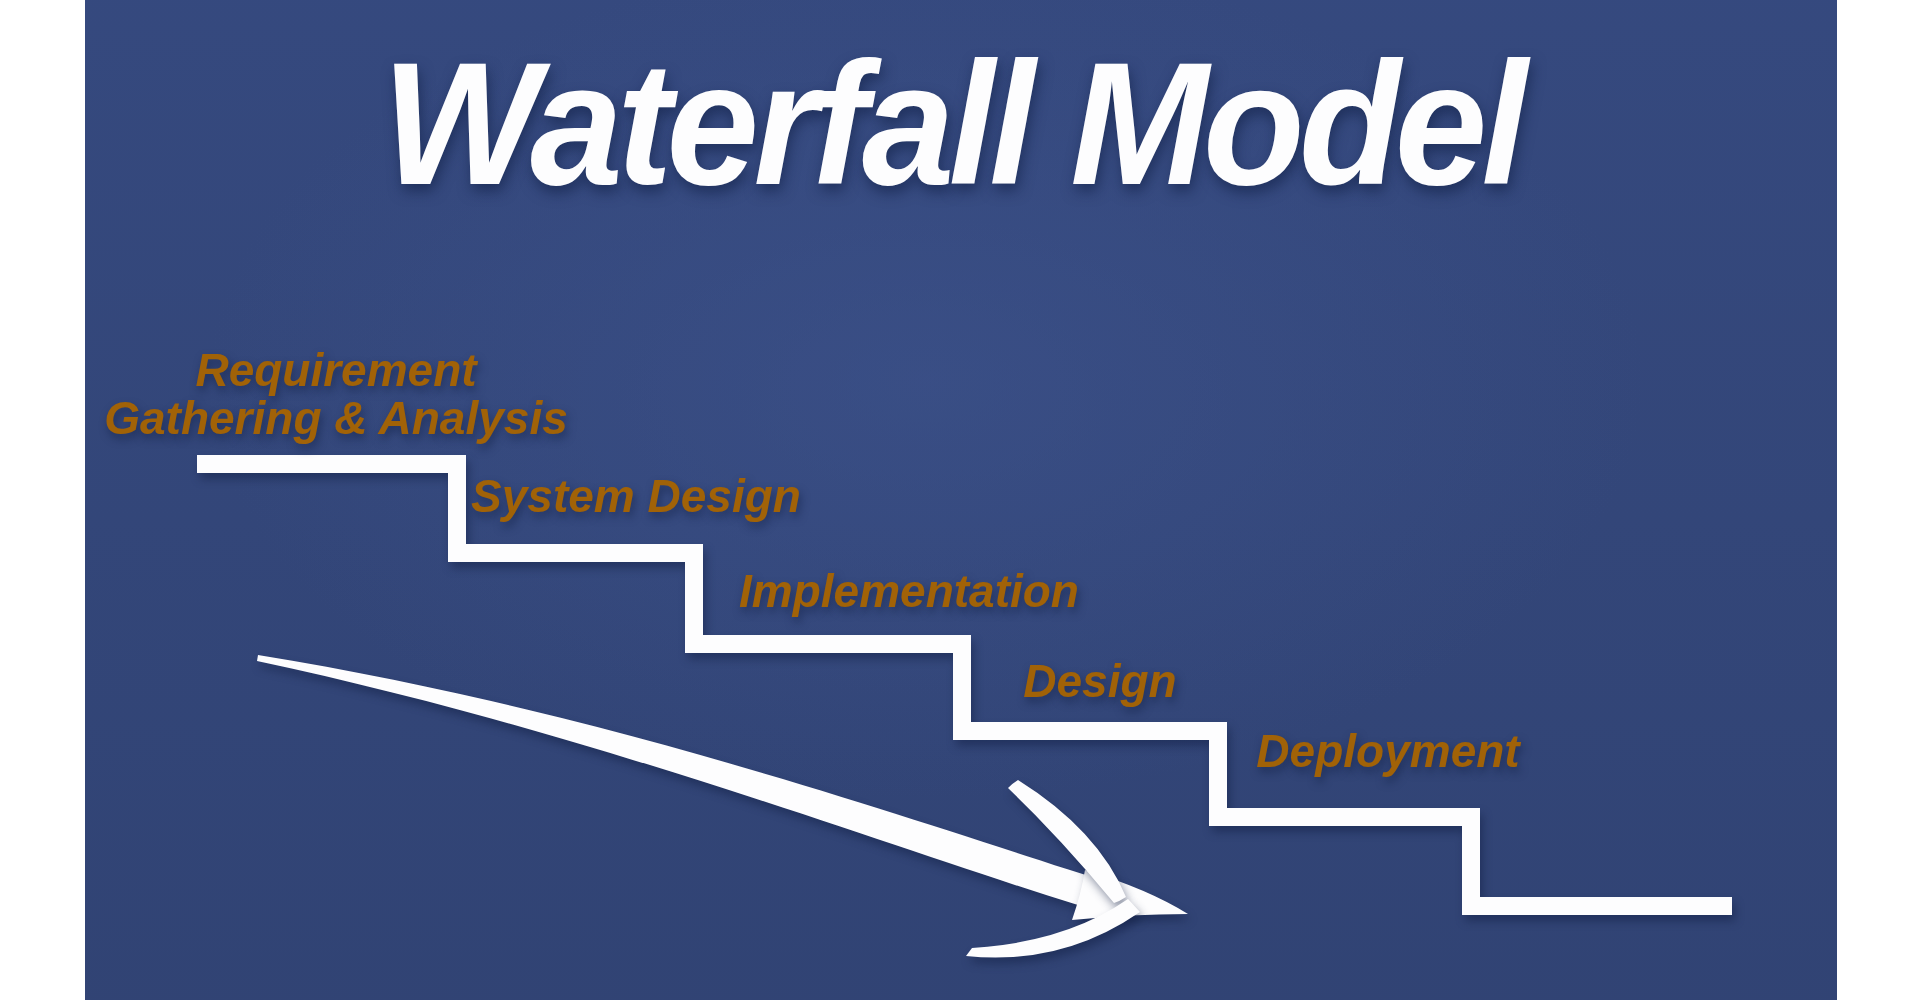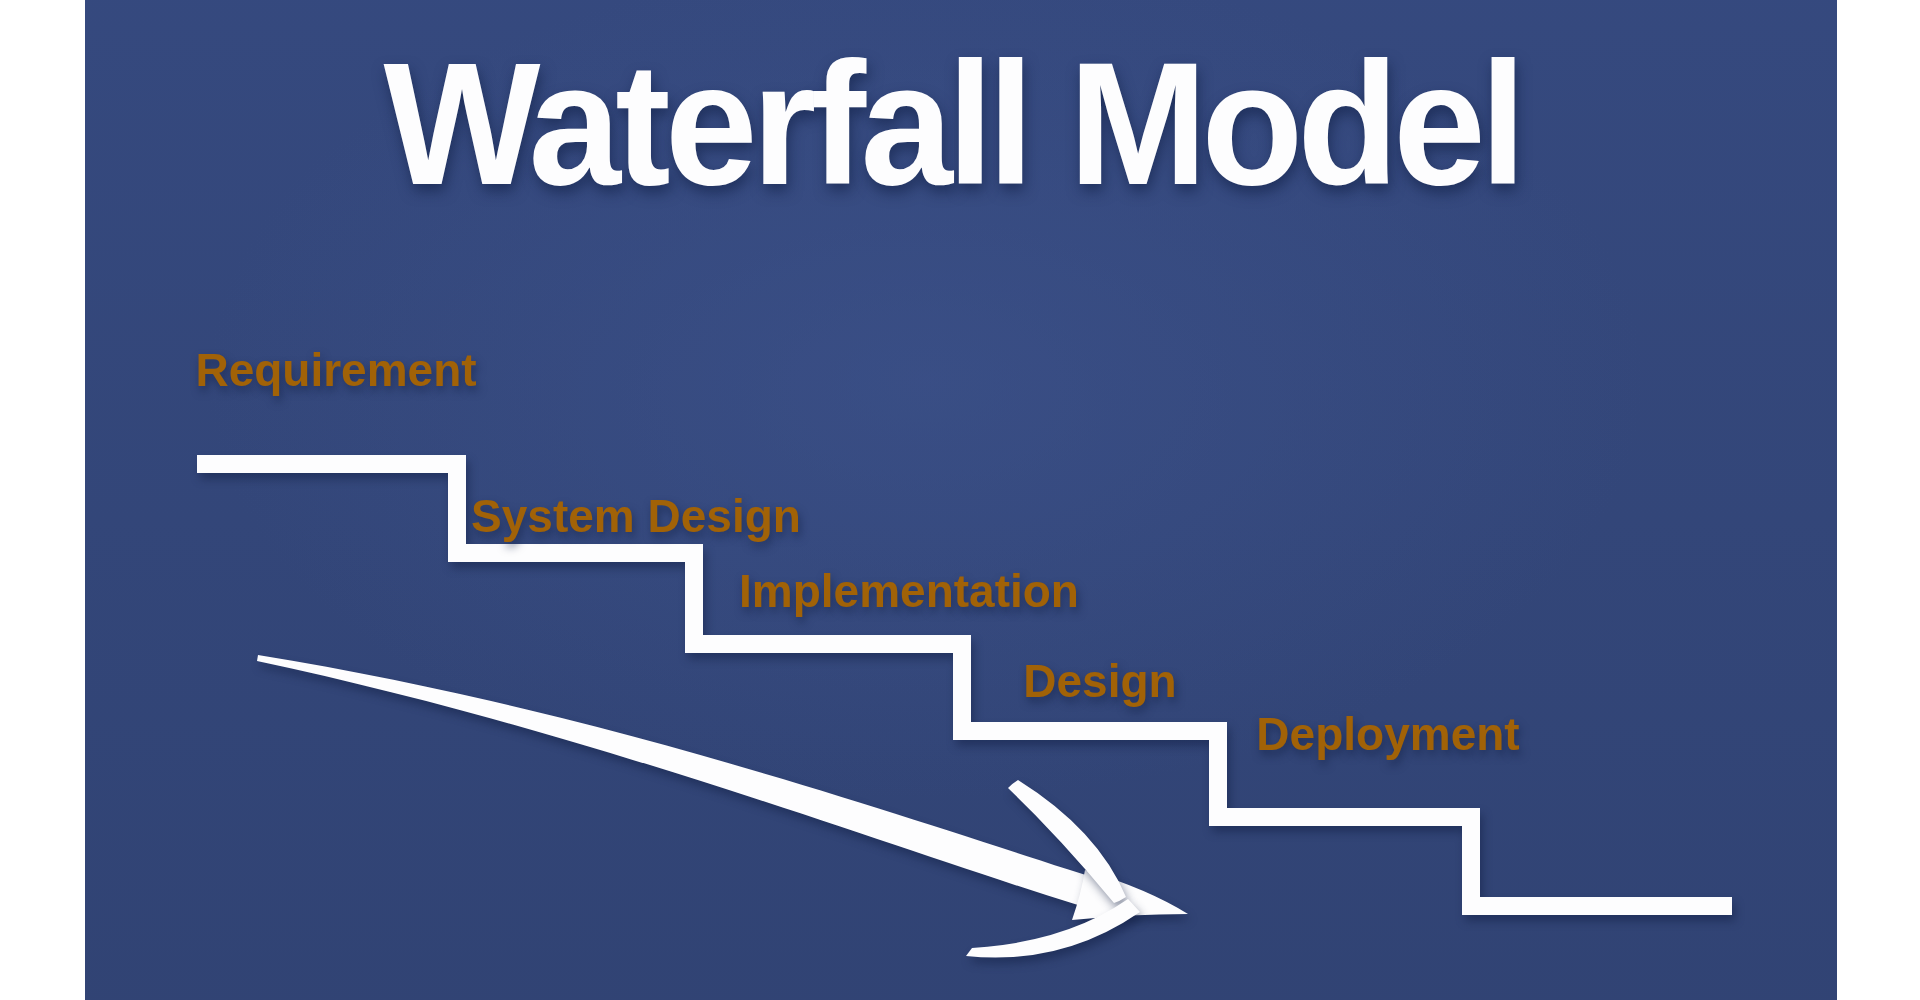--- a/index.html
+++ b/index.html
@@ -2,21 +2,21 @@
 <html><head>
 <meta charset="utf-8">
 <style>
   html, body {
     margin: 0; padding: 0;
     width: 1920px; height: 1000px;
     background: #ffffff;
     overflow: hidden;
     font-family: "Liberation Sans", sans-serif;
   }
-  .stage { position: absolute; inset: 0; width: 1808px; height: 1000px; }
+  .stage { position: absolute; inset: 0; width: 1808px; height: 1000px; font-style: italic; }
 
   .margin { position: absolute; top: 0; height: 1000px; background: #ffffff; }
   .margin-left  { left: 0; width: 85px; }
   .margin-right { left: 1837px; width: 83px; }
 
   .panel {
     position: absolute; left: 85px; top: 0; width: 1752px; height: 1000px;
     background:
       radial-gradient(ellipse 1200px 700px at 48% 38%, rgba(62,84,142,0.55) 0%, rgba(62,84,142,0) 60%),
       linear-gradient(180deg, #36498023 0%, #00000014 100%),
@@ -72,24 +72,25 @@
     <g fill="#fdfdfe">
       <path class="white-shape" d="M258,655 C610,712 910,820 1108,882 L1094,910 C890,848 600,734 257,661 Z"></path>
       <path class="white-shape" d="M1085,870 Q1148,889 1188,914 Q1130,914 1072,920 Q1081,894 1085,870 Z"></path>
       <path class="white-shape" d="M1018,780 Q1098,830 1126,897 Q1120,901 1114,903 Q1062,840 1008,788 Q1013,783 1018,780 Z"></path>
       <path class="white-shape" d="M972,948 Q1066,942 1128,899 L1140,912 Q1062,966 966,956 Q969,952 972,948 Z"></path>
     </g>
   </svg>
 
   <div class="phase-label two-line" style="left:336px; top:346px;">
     <div>Requirement</div>
+    <div>Gathering &amp; Analysis</div>
   </div>
 
-  <div class="phase-label" style="left:636px; top:473px;margin-top:20px;">System Design</div>
+  <div class="phase-label" style="left:636px; top:473px;">System Design</div>
 
   <div class="phase-label" style="left:909px; top:568px;">Implementation</div>
 
   <div class="phase-label" style="left:1100px; top:658px;">Design</div>
 
-  <div class="phase-label" style="left:1388px; top:711px;">Deployment</div>
+  <div class="phase-label" style="left:1388px; top:728px;">Deployment</div>
 
 
 </div>
 
 </body></html>

